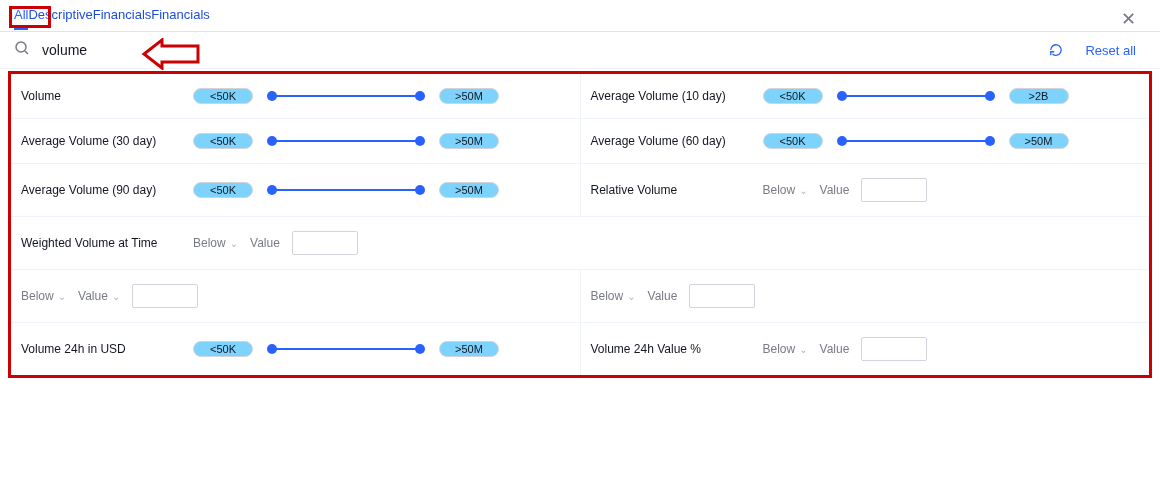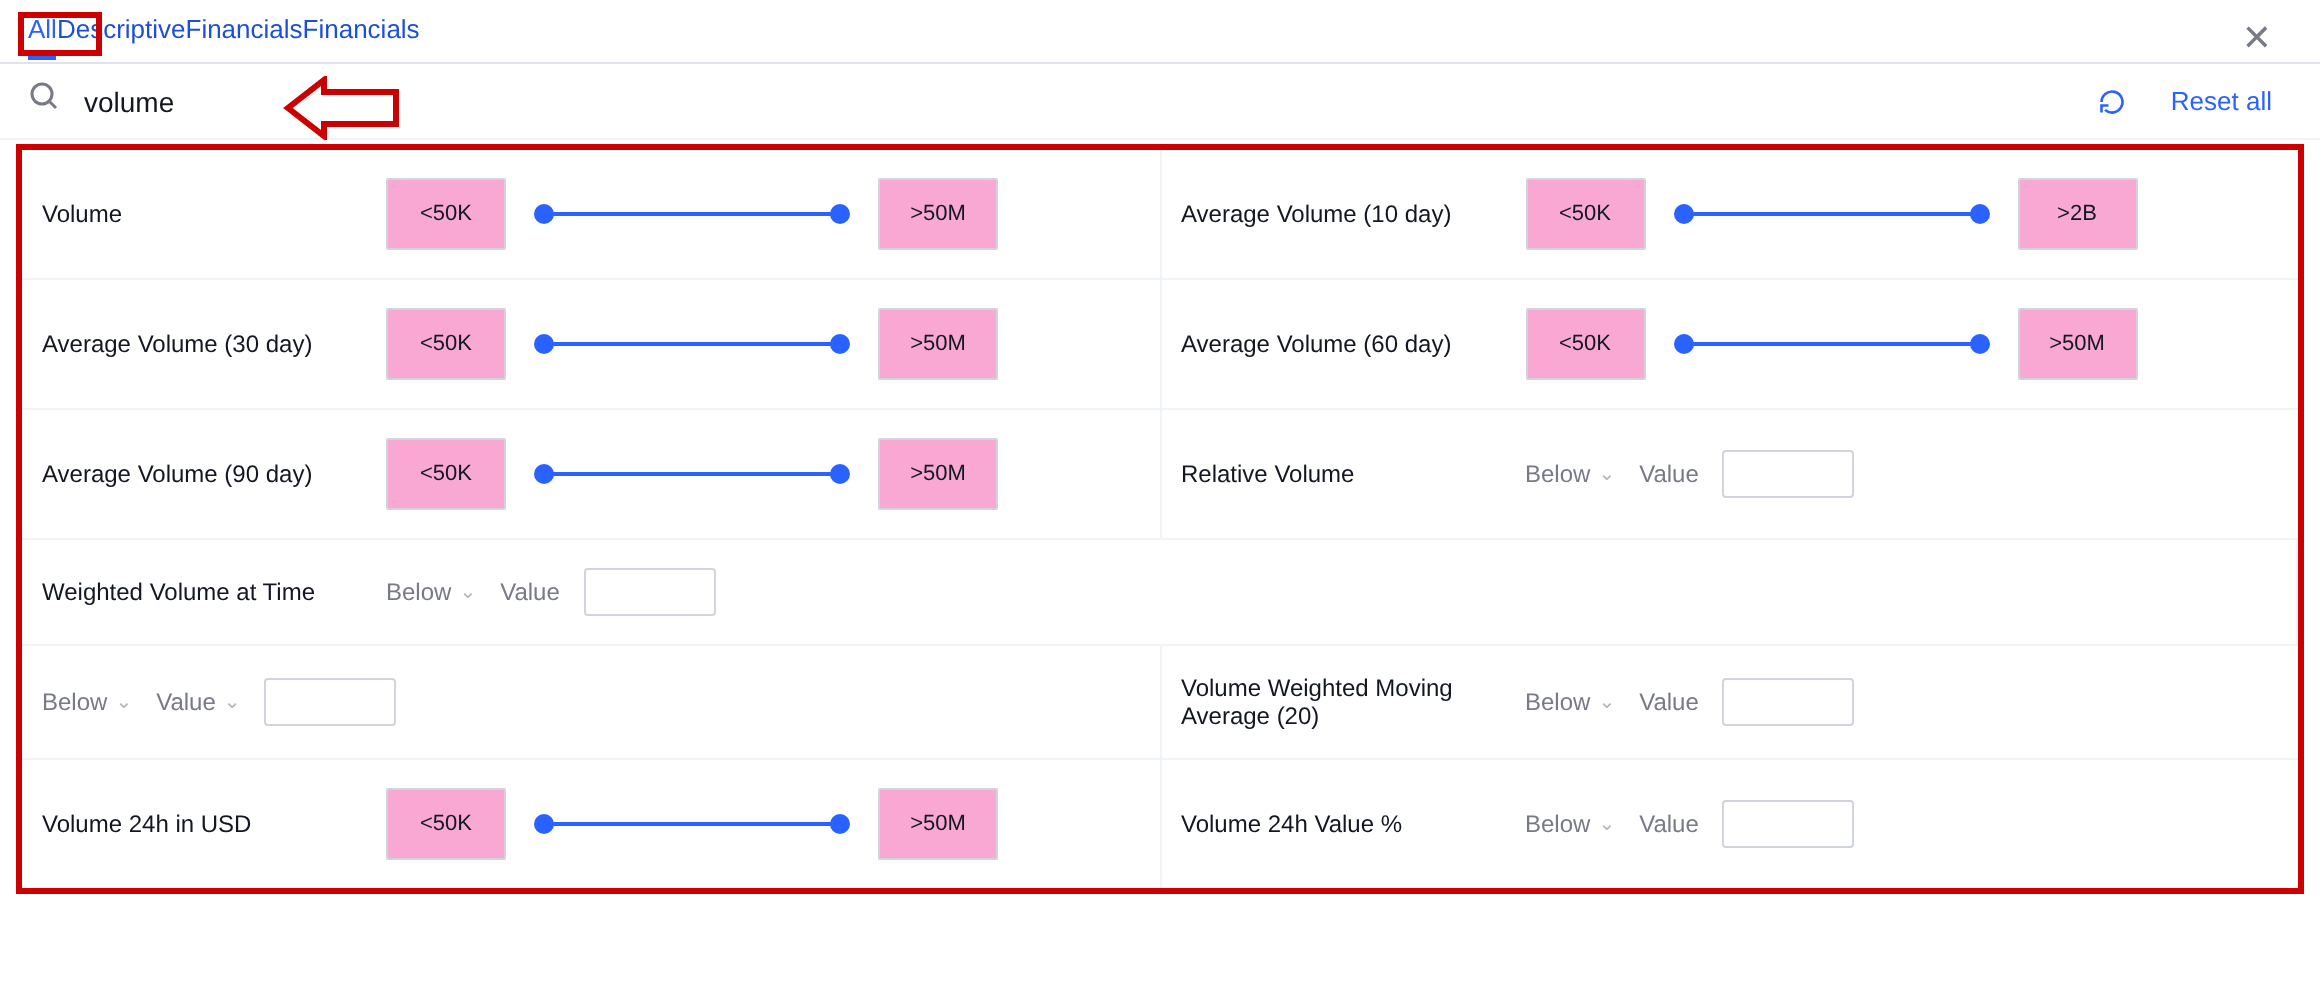--- a/index.html
+++ b/index.html
@@ -14,21 +14,21 @@
 .sicon{color:#787b86;margin-right:12px}
 .sin{border:none;outline:none;font-size:14px;color:#131722;width:300px}
 .arrow{position:absolute;left:140px;top:6px}
 .reset{position:absolute;right:24px;display:flex;align-items:center;gap:22px;color:#2962ff;font-size:13px;cursor:pointer}
 .grid{border:3px solid #c00;margin:2px 8px 0 8px}
 .row{display:flex;border-bottom:1px solid #f0f3fa}
 .row:last-child{border-bottom:none}
 .cell{flex:1;display:flex;align-items:center;padding:14px 10px;gap:12px}
 .cell:first-child{border-right:1px solid #f0f3fa}
 .lbl{width:160px;font-size:12px;color:#131722}
-.box{width:60px;height:36px;border:1px solid #d1d4dc;border-radius:1px;display:flex;align-items:center;justify-content:center;font-size:11px;color:#131722;background:#f9a8d4}
+.box{width:60px;height:16px;border:1px solid #d1d4dc;border-radius:12px;display:flex;align-items:center;justify-content:center;font-size:11px;color:#131722;background:#7dd3fc}
 .slider{flex:1;max-width:150px;height:4px;position:relative;display:flex;align-items:center;margin:0 6px}
 .track{height:2px;background:#2962ff;width:100%}
 .dot{width:10px;height:10px;border-radius:50%;background:#2962ff;position:absolute}
 .dot.l{left:-4px}
 .dot.r{right:-4px}
 .dd{display:flex;align-items:center;gap:4px;font-size:12px;color:#787b86;cursor:pointer}
 .caret{font-size:10px;color:#b2b5be}
 .valbox{width:66px;height:24px;border:1px solid #d1d4dc;border-radius:2px;background:#fff}
 </style>
 </head>
@@ -157,21 +157,20 @@
           <span>Below</span>
           <span class="caret">⌄</span>
         </div>
     <div class="dd">
           <span>Value</span>
           <span class="caret">⌄</span>
         </div>
     <div class="valbox"></div>
   </div>
   <div class="cell">
-    <div class="lbl">Volume Weighted Moving Average (20)</div>
     <div class="dd">
           <span>Below</span>
           <span class="caret">⌄</span>
         </div>
     <div class="dd">
           <span>Value</span>
         </div>
     <div class="valbox"></div>
   </div>
 </div>

